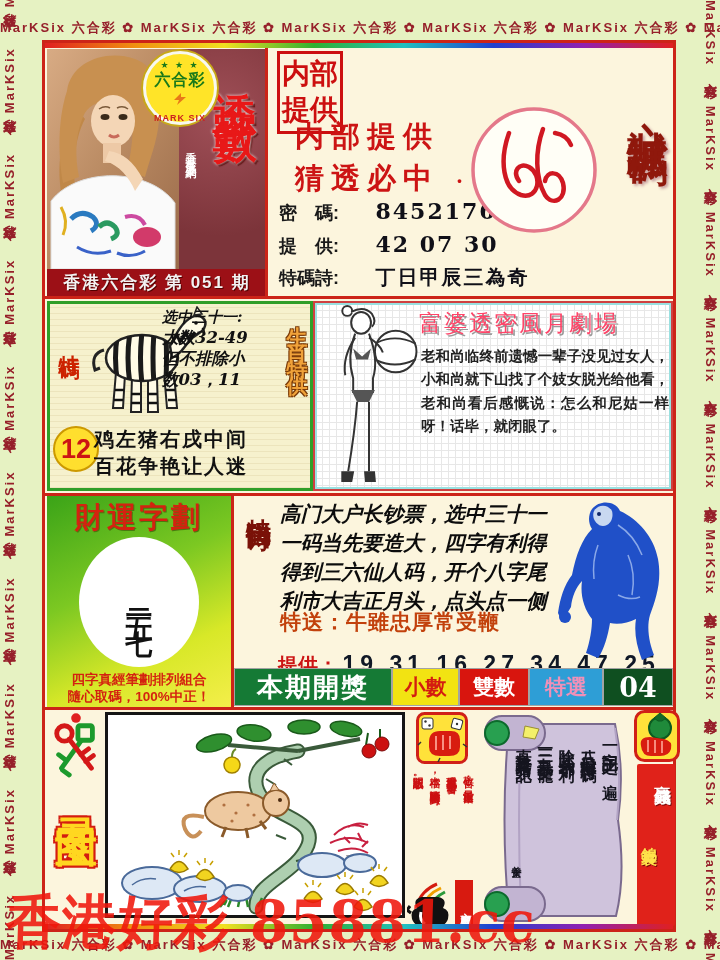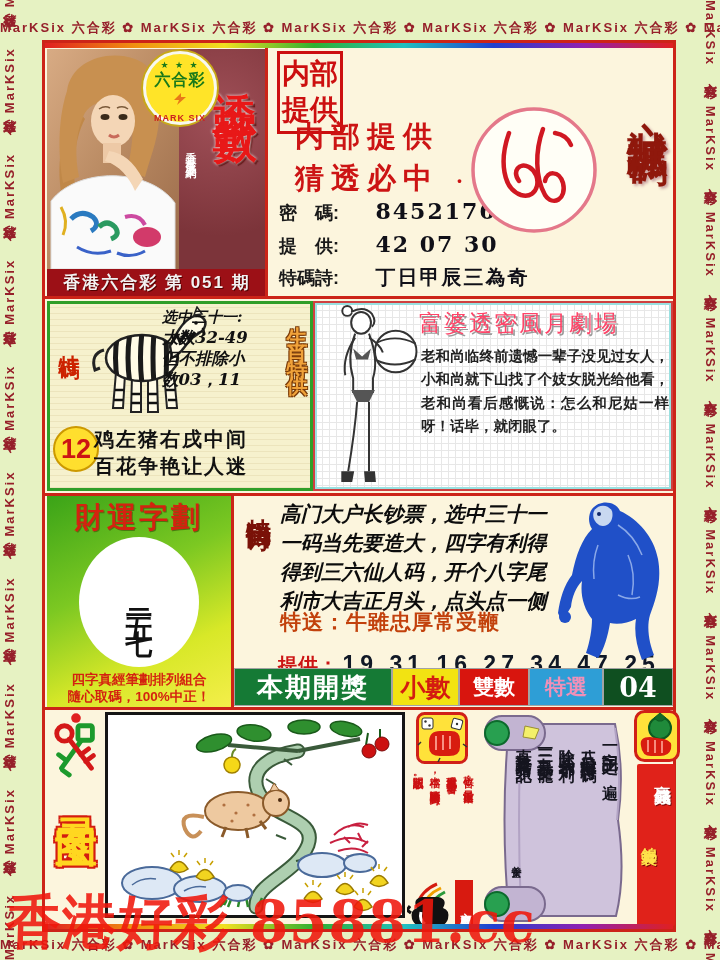--- a/index.html
+++ b/index.html
@@ -118,21 +118,21 @@
       letter-spacing:1px; }
   #provide { position:absolute; left:44px; top:156px; white-space:nowrap; }
   #provide .lab { font-size:20px; font-weight:bold; color:#cc1414; }
   #provide .nums { font-size:23px; font-weight:bold; color:#101826; letter-spacing:5px; }
   #monkey { position:absolute; left:324px; top:0; width:112px; height:170px; }
   #resultbar { position:absolute; left:0; top:173px; width:439px; height:38px; display:flex; }
   #resultbar .cell { height:100%; display:flex; align-items:center; justify-content:center;
       font-weight:bold; border:1px solid #a3a3a3; }
   .c0 { width:158px; background:#157a35; color:#fff; font-size:26px; letter-spacing:2px;
         font-family:"DejaVu Serif",serif; }
-  .c1 { width:67px; background:#f2e312; color:#d41c10; font-size:25px; }
+  .c1 { width:67px; background:#f2e312; color:#d41c10; font-size:21px; }
   .c2 { width:70px; background:#d8150e; color:#fff; font-size:21px; }
   .c3 { width:74px; background:#2e9ed6; color:#f090b8; font-size:21px; }
   .c4 { flex:1; background:#0f4f20; color:#fff; font-size:27px; font-family:"DejaVu Serif",serif; }
 
   
   #keyscol { position:absolute; left:2px; top:667px; width:58px; height:219px; }
   #keys { position:absolute; left:2px; top:0; width:54px; height:72px; }
   #xbt { position:absolute; left:7px; top:74px; font-size:42px; font-weight:bold; color:#ffd720;
       letter-spacing:5px; line-height:1.05;
       text-shadow:-2px -2px 0 #d41c10, 2px -2px 0 #d41c10, -2px 2px 0 #d41c10, 2px 2px 0 #d41c10; }

